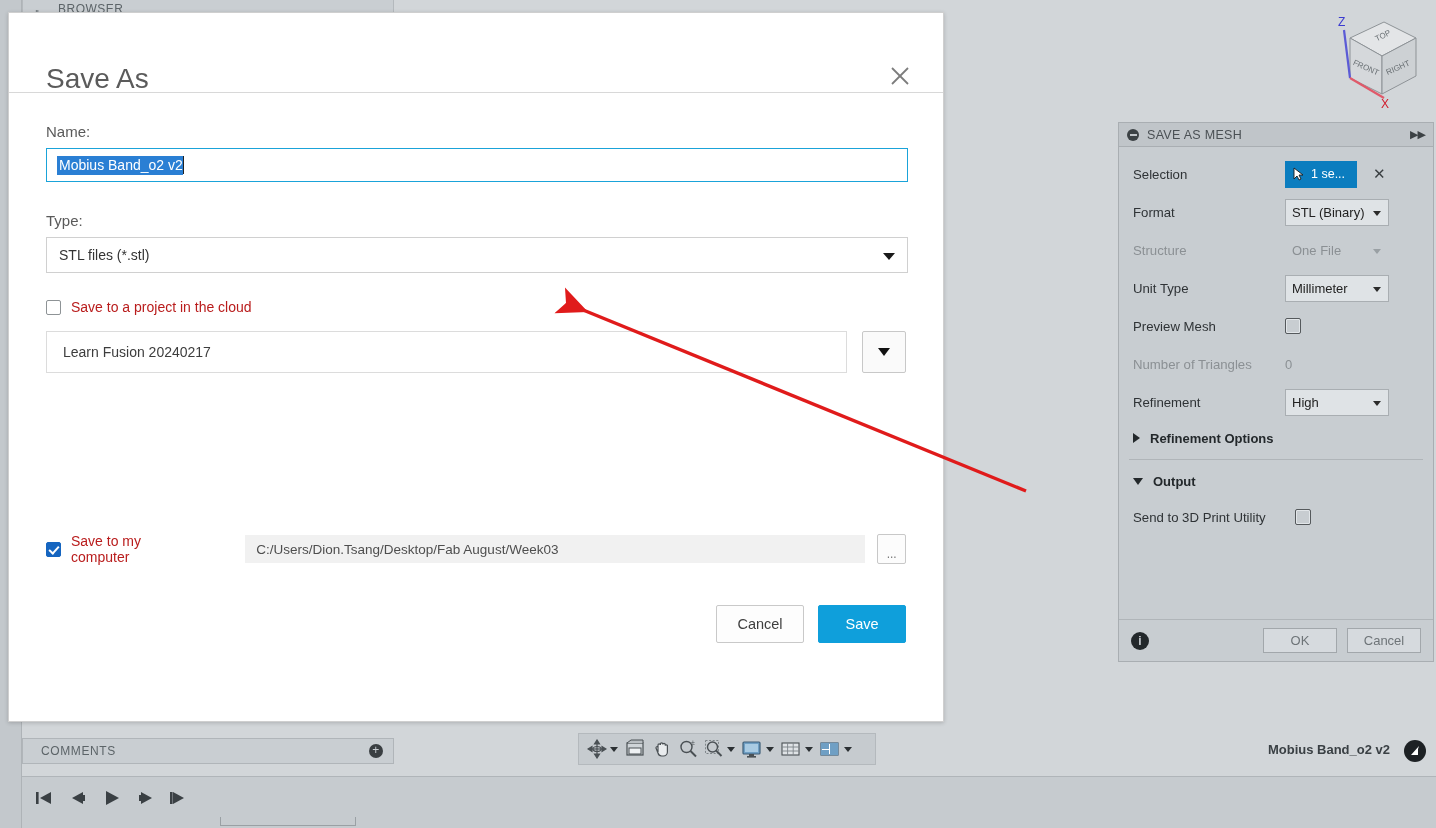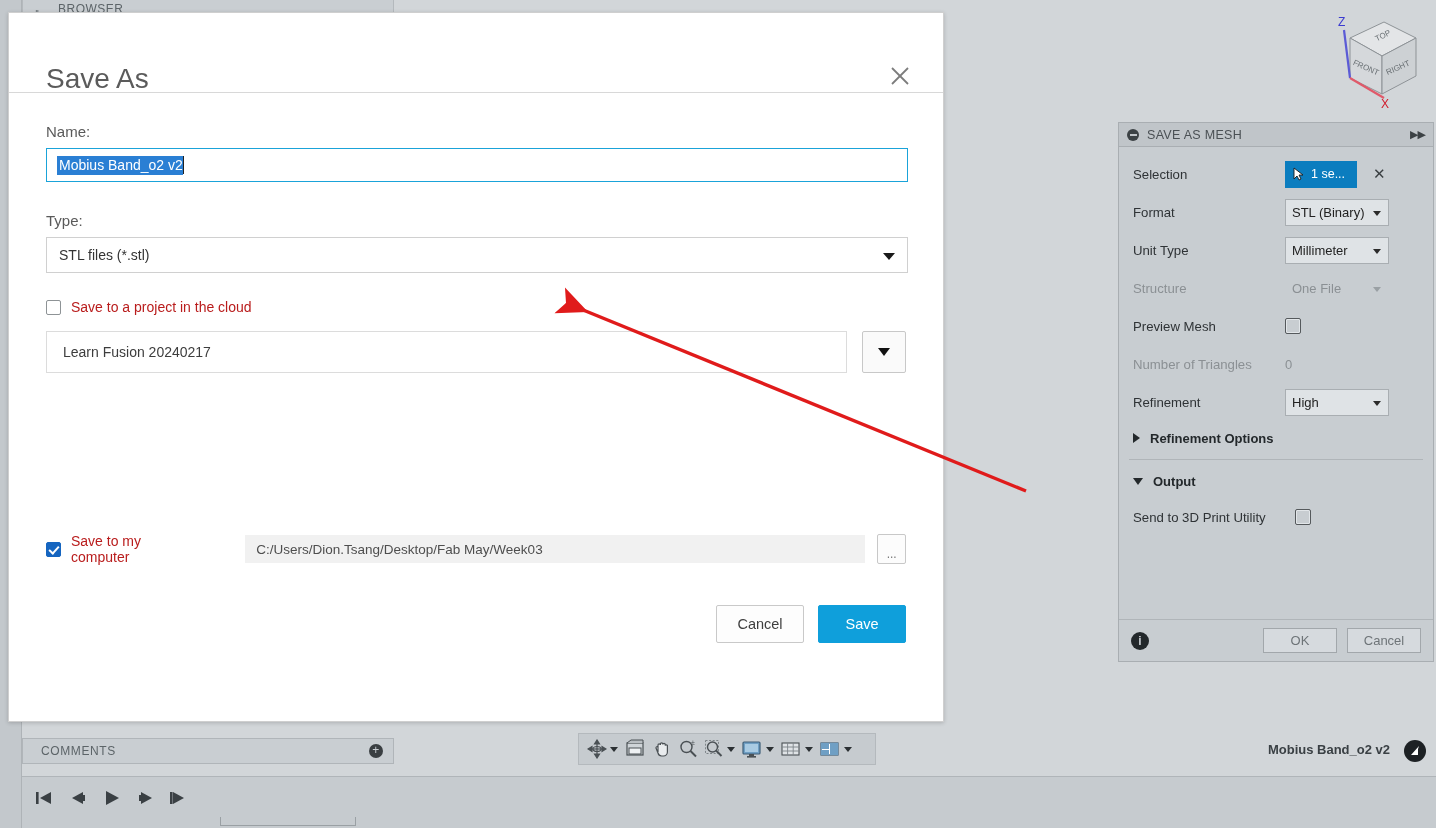--- a/index.html
+++ b/index.html
@@ -335,21 +335,21 @@
           <span class="tri"></span>
         </div>
       </div>
 
       <div class="spacer"></div>
 
       <div class="computer-row">
         <span class="chkbox checked"></span>
         <span class="chk-label">Save to my computer</span>
         <div class="path-box">
-          <span>C:/Users/Dion.Tsang/Desktop/Fab May/Week03</span>
+          <span>C:/Users/Dion.Tsang/Desktop/Fab August/Week03</span>
         </div>
         <div class="path-btn">...</div>
       </div>
 
       <div class="dlg-actions">
         <div class="btn btn-cancel">Cancel</div>
         <div class="btn btn-save">Save</div>
       </div>
 
     </div>
@@ -377,31 +377,31 @@
 
       <div class="mrow">
         <span class="mlabel">Format</span>
         <span class="mselect">
           <span>STL (Binary)</span>
           <span class="tri"></span>
         </span>
       </div>
 
       <div class="mrow">
+        <span class="mlabel dim">Structure</span>
+        <span class="mselect dim">
+          <span>One File</span>
+          <span class="tri"></span>
+        </span>
+      </div>
+
+      <div class="mrow">
         <span class="mlabel">Unit Type</span>
         <span class="mselect">
           <span>Millimeter</span>
-          <span class="tri"></span>
-        </span>
-      </div>
-
-      <div class="mrow">
-        <span class="mlabel dim">Structure</span>
-        <span class="mselect dim">
-          <span>One File</span>
           <span class="tri"></span>
         </span>
       </div>
 
       <div class="mrow">
         <span class="mlabel">Preview Mesh</span>
         <span class="mcheck"></span>
       </div>
 
       <div class="mrow">

